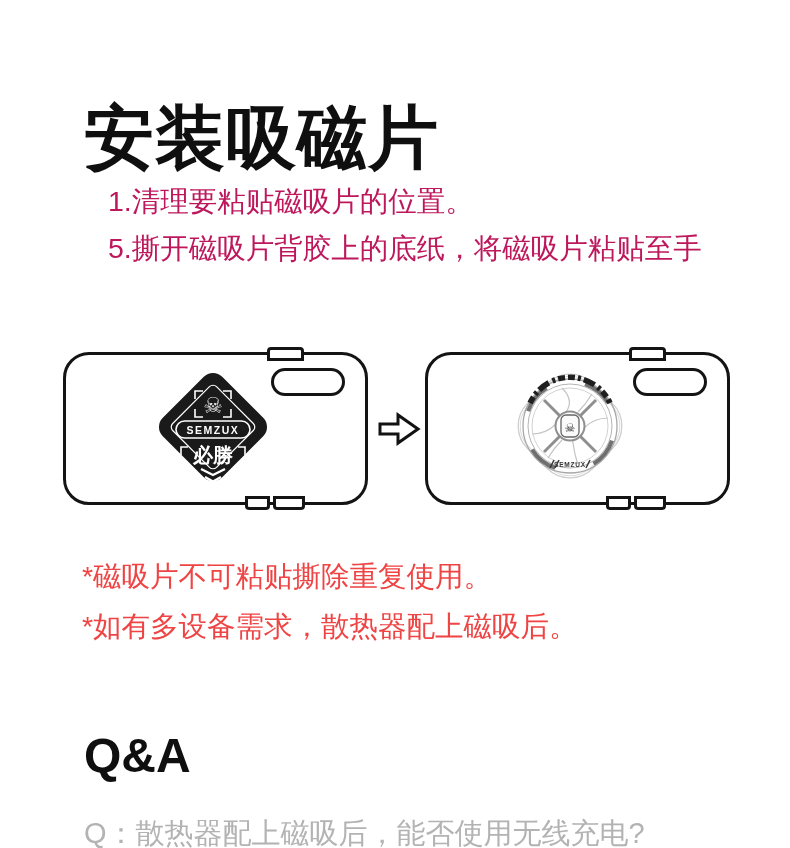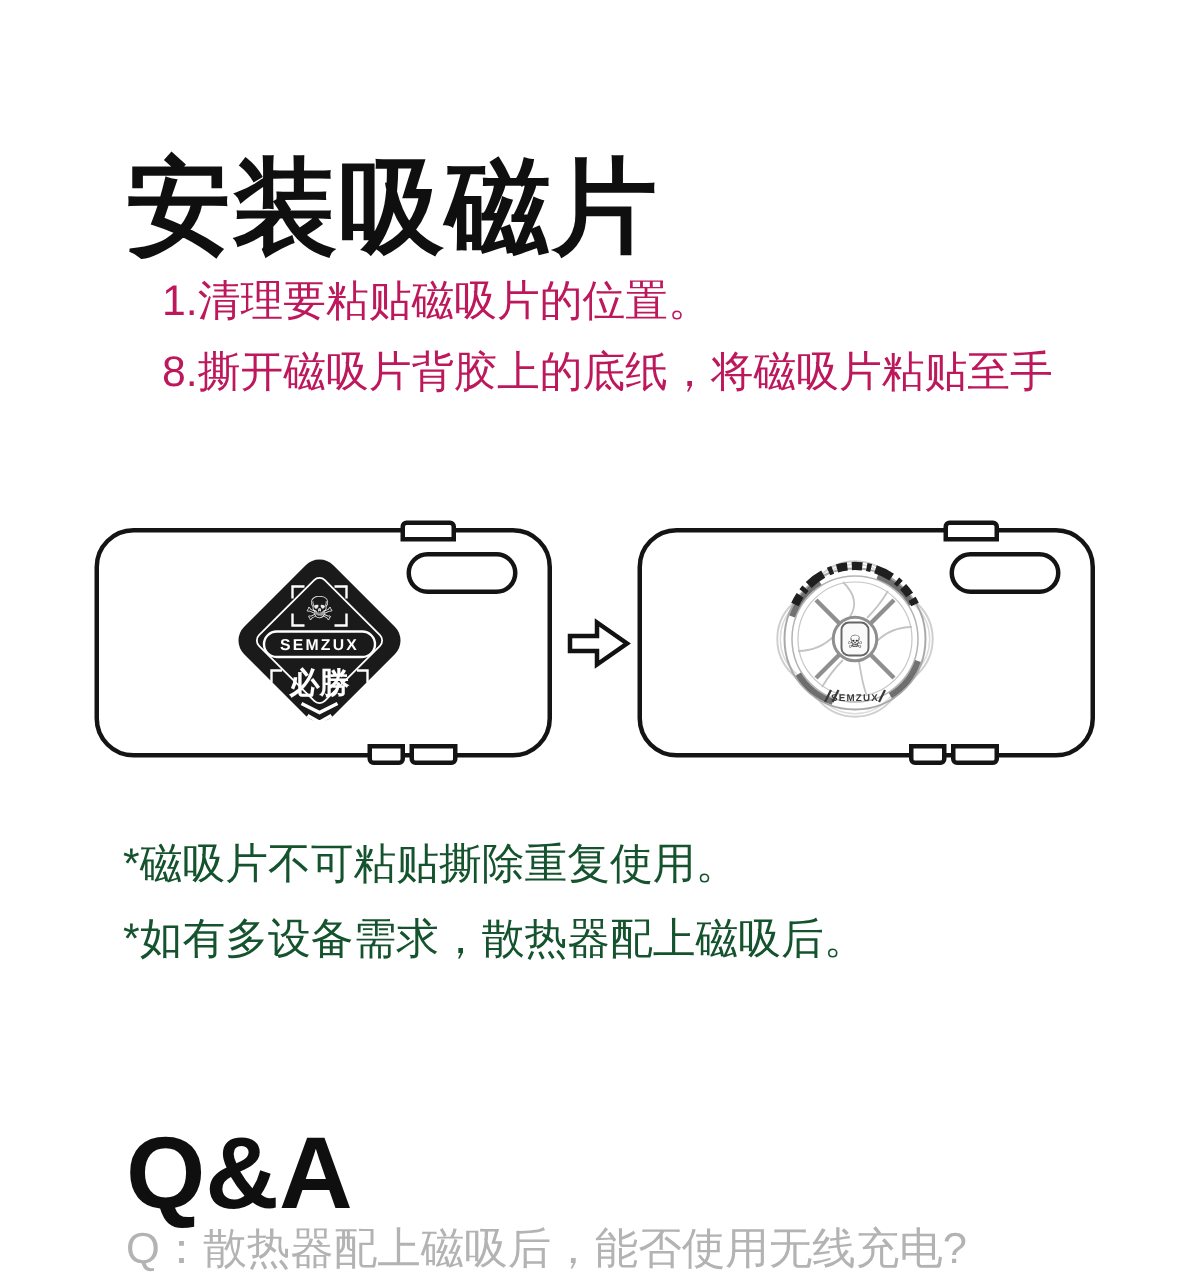--- a/index.html
+++ b/index.html
@@ -11,25 +11,25 @@
     position:absolute; left:84px; top:56px;
     font-size:70px; font-weight:900; color:#0f0f0f; line-height:1; letter-spacing:1px;
     white-space:nowrap;
   }
   .instructions {
     position:absolute; left:76px; top:178px;
     font-size:28.5px; color:#be185d; line-height:47px; white-space:nowrap;margin-left:32px;
   }
   .notes {
     position:absolute; left:82px; top:551px;
-    font-size:28.5px; color:#14532d; line-height:50px; white-space:nowrap;
+    font-size:28.5px; color:#ef4444; line-height:50px; white-space:nowrap;
   }
   .qa-title {
     position:absolute; left:84px; top:692px;
-    font-size:68px; font-weight:900; color:#0f0f0f; line-height:1;
+    font-size:48px; font-weight:900; color:#0f0f0f; line-height:1;
   }
   .qa-question {
     position:absolute; left:84px; top:816px;
     font-size:29px; color:#b3b3b3; line-height:1.2; white-space:nowrap;
   }
 
   
   .phone {
     position:absolute; top:352px; width:305px; height:153px;
     border:3px solid #141414; border-radius:26px; background:#ffffff; box-sizing:border-box;
@@ -52,21 +52,21 @@
 </style>
 </head>
 <body>
 
 <div class="page">
 
   <h1 class="title">安装吸磁片</h1>
 
   <div class="instructions">
     <div>1.清理要粘贴磁吸片的位置。</div>
-    <div>8.撕开磁吸片背胶上的底纸，将磁吸片粘贴至手</div>
+    <div>5.撕开磁吸片背胶上的底纸，将磁吸片粘贴至手</div>
   </div>
 
   <div class="phone phone-before">
     <div class="nub nub-top" style="left:201px;width:37px"></div>
     <div class="nub nub-bottom" style="left:179px;width:25px"></div>
     <div class="nub nub-bottom" style="left:207px;width:32px"></div>
     <div class="camera-pill"></div>
   </div>
 
   <svg class="sticker-svg" width="124" height="132" viewBox="0 0 124 132">

